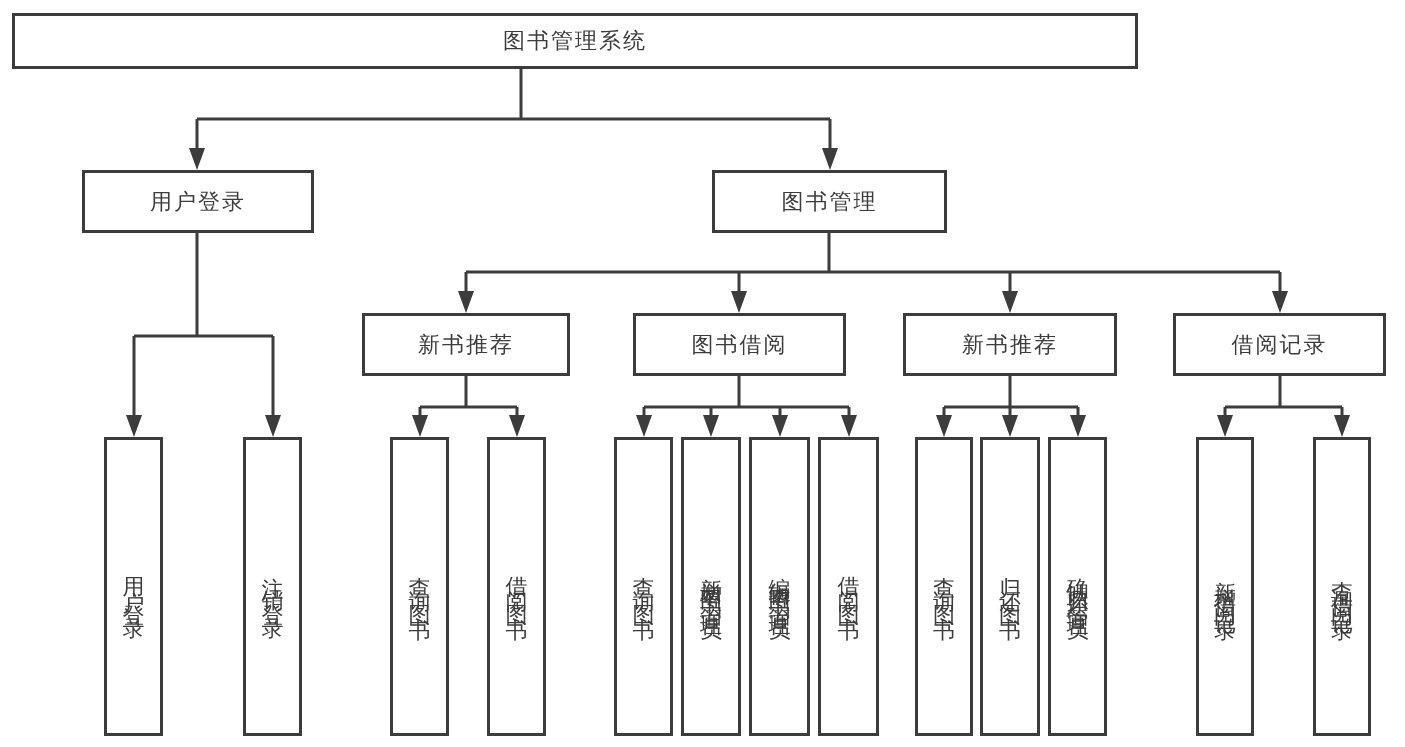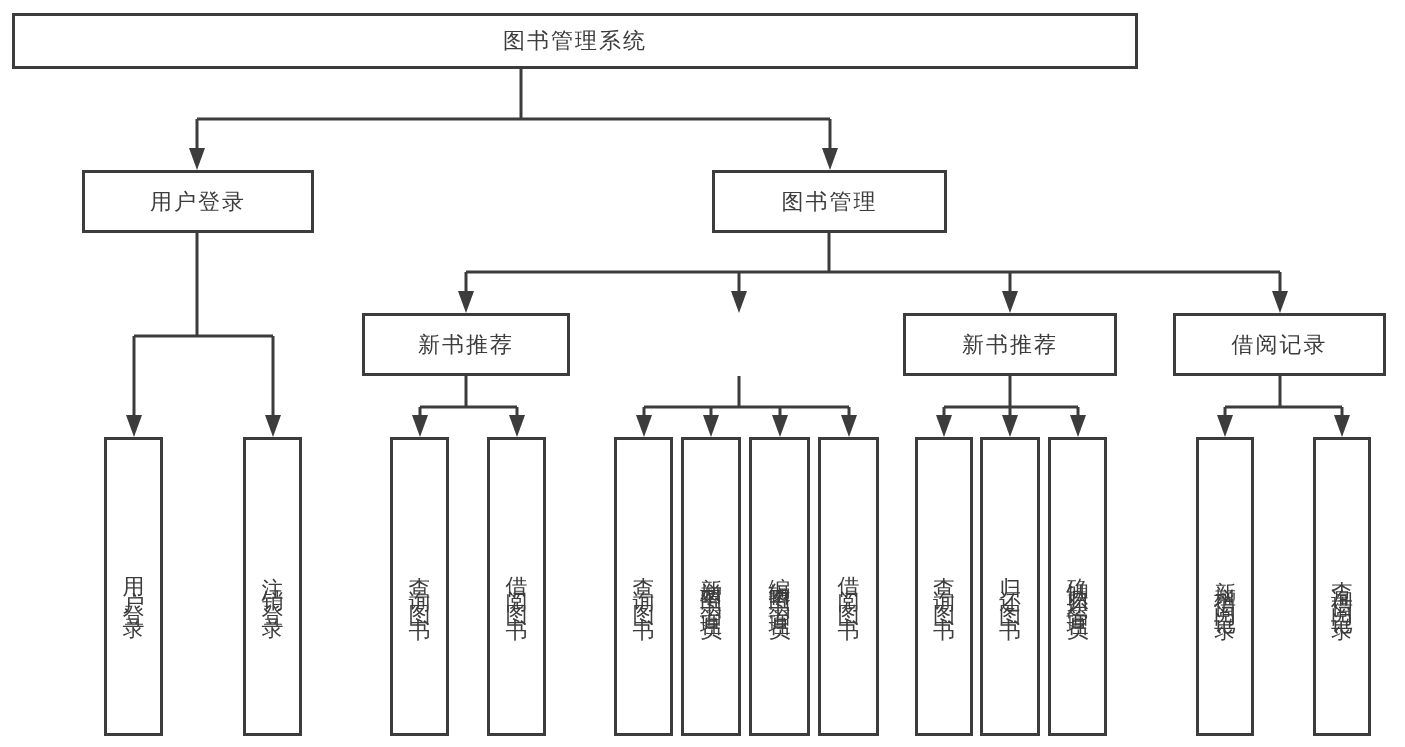--- a/index.html
+++ b/index.html
@@ -105,20 +105,23 @@
   <div class="vl" style="left:739px;top:272px;height:21px;"></div>
   <div class="arrow" style="left:739px;top:291px;"></div>
   <div class="vl" style="left:1010px;top:272px;height:21px;"></div>
   <div class="arrow" style="left:1010px;top:291px;"></div>
   <div class="vl" style="left:1280px;top:272px;height:21px;"></div>
   <div class="arrow" style="left:1280px;top:291px;"></div>
 
   <div class="node" style="left:362px;top:313px;width:208px;height:63px;">
     <span>新书推荐</span>
   </div>
+  <div class="node" style="left:633px;top:313px;width:213px;height:63px;">
+    <span>图书借阅</span>
+  </div>
   <div class="node" style="left:903px;top:313px;width:214px;height:63px;">
     <span>新书推荐</span>
   </div>
   <div class="node" style="left:1173px;top:313px;width:213px;height:63px;">
     <span>借阅记录</span>
   </div>
 
   <div class="vl" style="left:466px;top:376px;height:32px;"></div>
   <div class="hl" style="left:420px;top:407px;width:97px;"></div>
   <div class="vl" style="left:420px;top:407px;height:12px;"></div>

